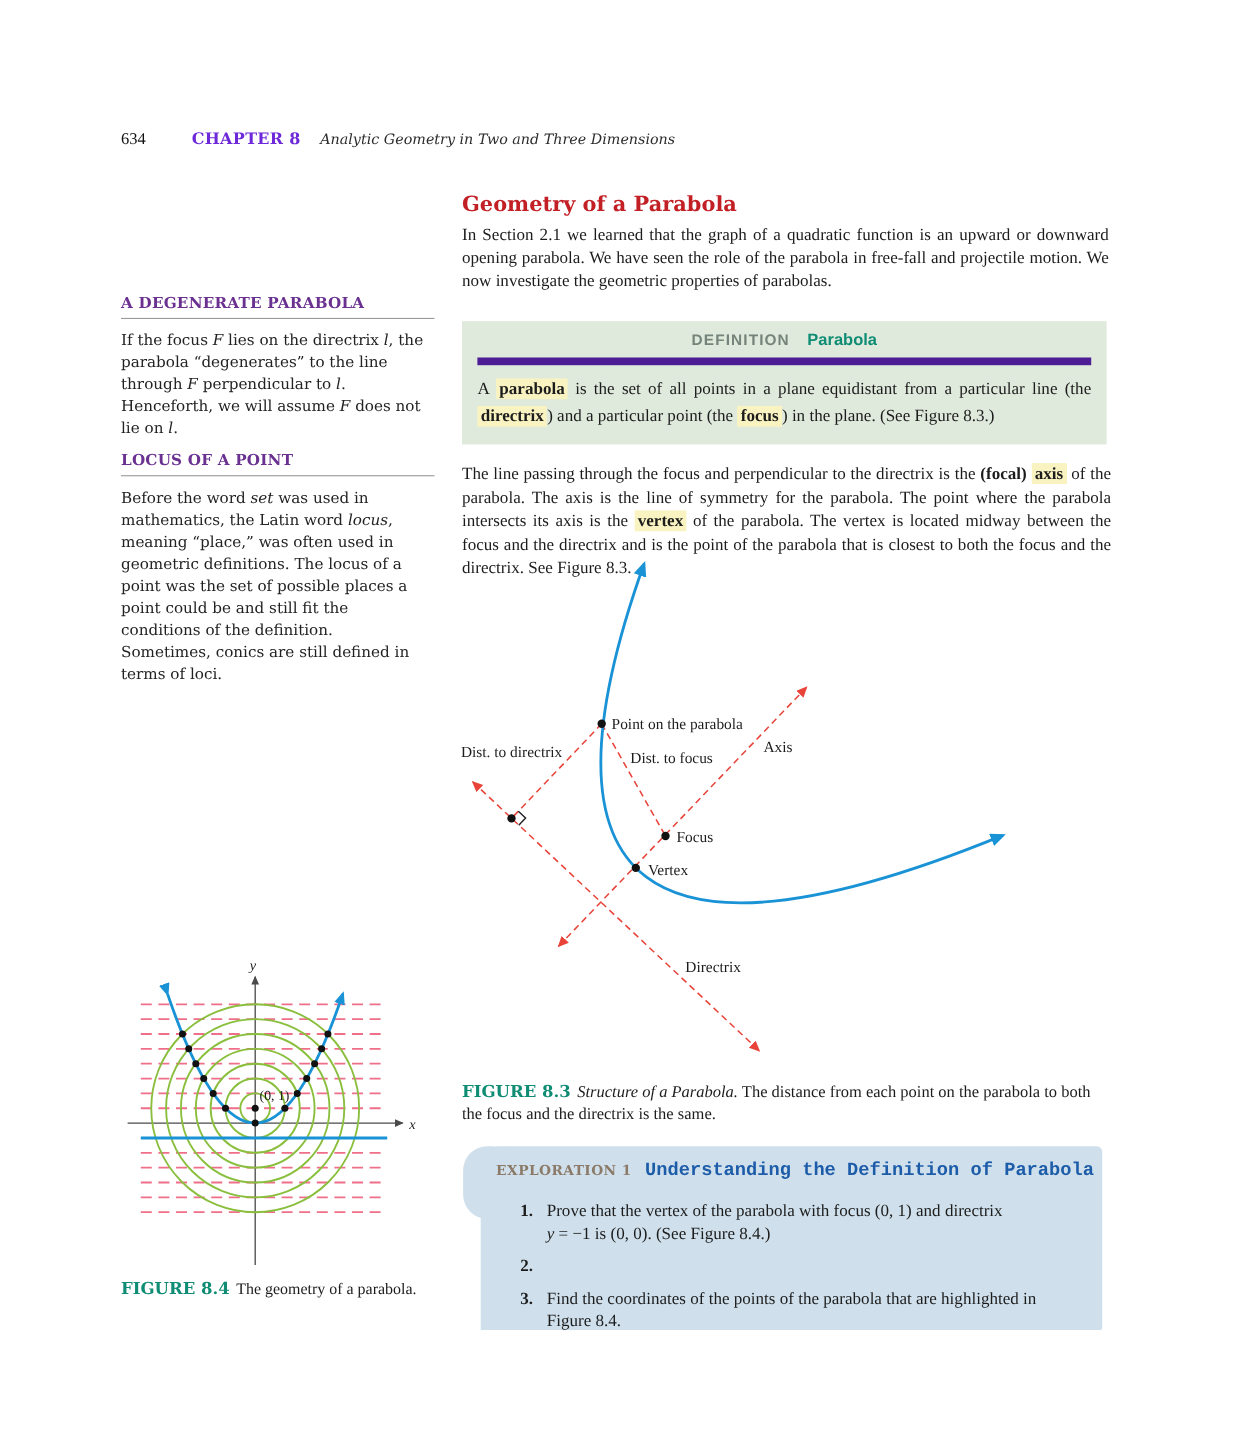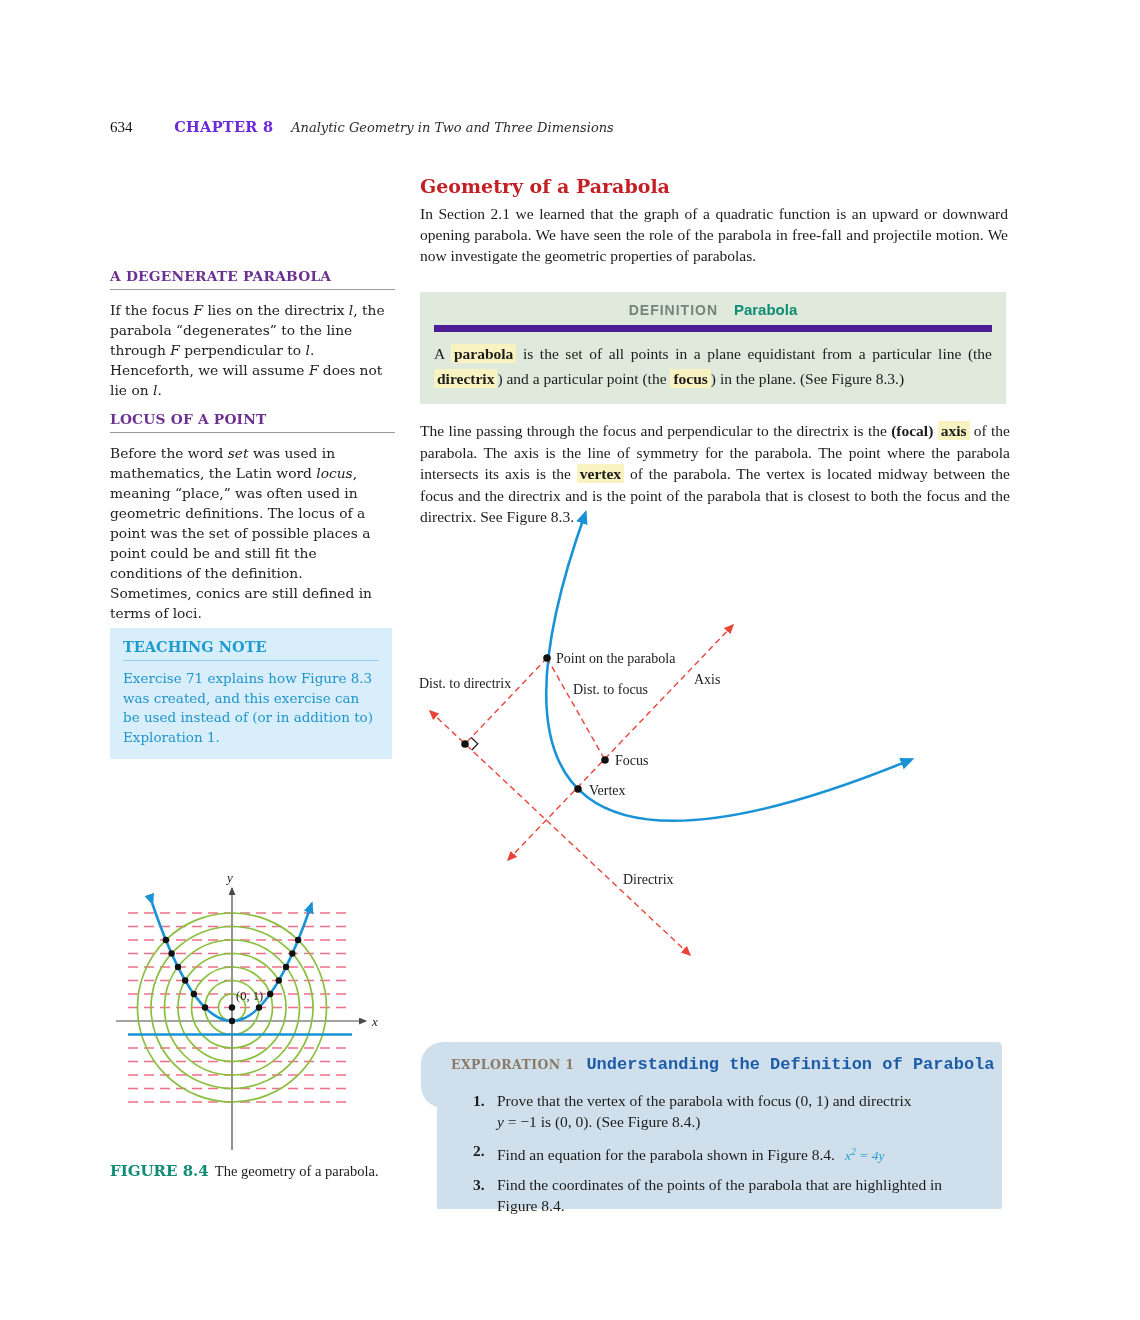--- a/index.html
+++ b/index.html
@@ -112,37 +112,39 @@
 
     <text x="141" y="155" font-size="14">Point on the parabola</text>
     <text x="4" y="180" font-size="14">Dist. to directrix</text>
     <text x="158" y="186" font-size="14">Dist. to focus</text>
     <text x="279" y="176" font-size="14">Axis</text>
     <text x="200" y="257" font-size="14">Focus</text>
     <text x="174" y="287" font-size="14">Vertex</text>
     <text x="208" y="376" font-size="14">Directrix</text>
   </svg>
 
+  <div class="cap83">
+    <span class="figtag">FIGURE 8.3</span><span class="capital">Structure of a Parabola.</span><span> The distance from each point on the parabola to both the focus and the directrix is the same.</span>
+  </div>
 
   <div class="explwrap">
     <div class="expltab"></div>
     <div class="explmain">
       <div class="explhead">
         <span class="expltag">EXPLORATION 1</span>
         <span class="expltitle">Understanding the Definition of Parabola</span>
       </div>
       <div class="explitems">
         <div class="expl-item">
           <span class="num">1.</span>
           <span><span>Prove that the vertex of the parabola with focus (0, 1) and directrix</span><br>
           <span class="it">y</span><span> = −1 is (0, 0). (See Figure 8.4.)</span></span>
         </div>
         <div class="expl-item">
           <span class="num">2.</span>
-          <span><span>Find an equation for the parabola shown in Figure 8.4.</span><span class="ans"><span>x</span><sup>2</sup><span> = 4y</span></span></span>
         </div>
         <div class="expl-item">
           <span class="num">3.</span>
           <span><span>Find the coordinates of the points of the parabola that are highlighted in</span><br>
           <span>Figure 8.4.</span></span>
         </div>
       </div>
     </div>
   </div>
 
@@ -153,24 +155,20 @@
     </div>
   </div>
 
   <div class="sidebox" style="top:411px;">
     <div class="sidehead">LOCUS OF A POINT</div>
     <div class="sidebody">
       <span>Before the word </span><span class="it">set</span><span> was used in mathematics, the Latin word </span><span class="it">locus</span><span>, meaning “place,” was often used in geometric definitions. The locus of a point was the set of possible places a point could be and still fit the conditions of the definition. Sometimes, conics are still defined in terms of loci.</span>
     </div>
   </div>
 
-  <div class="notebox" style="top:628px;">
-    <div class="notetitle">TEACHING NOTE</div>
-    <div class="notebody">Exercise 71 explains how Figure 8.3 was created, and this exercise can be used instead of (or in addition to) Exploration 1.</div>
-  </div>
 
 
   <svg class="fig84" width="292" height="292" viewBox="0 0 292 292">
     <defs>
       <marker id="ga" markerUnits="userSpaceOnUse" markerWidth="9" markerHeight="8" refX="7" refY="3.5" orient="auto">
         <path d="M0,0 L8,3.5 L0,7 Z" fill="#4a4a4a"></path>
       </marker>
       <marker id="ba2" markerUnits="userSpaceOnUse" markerWidth="13" markerHeight="11" refX="9.5" refY="5" orient="auto">
         <path d="M0,0 L12,5 L0,10 Z" fill="#1a93d6"></path>
       </marker>

